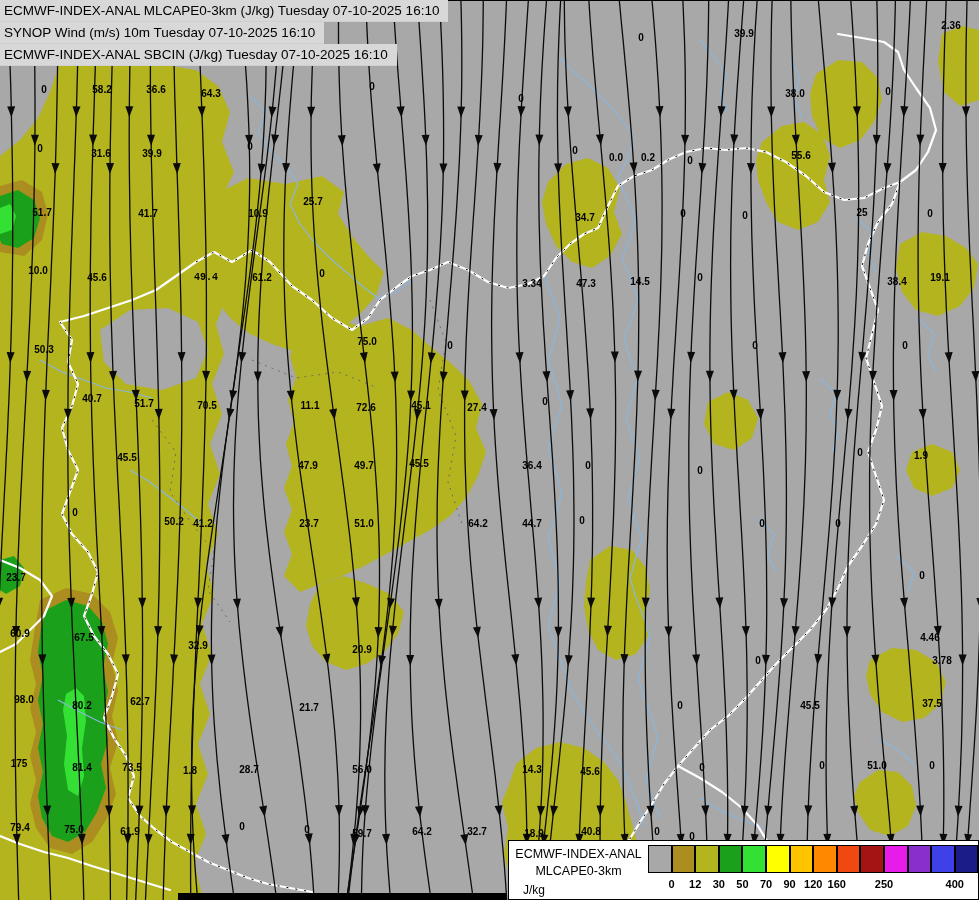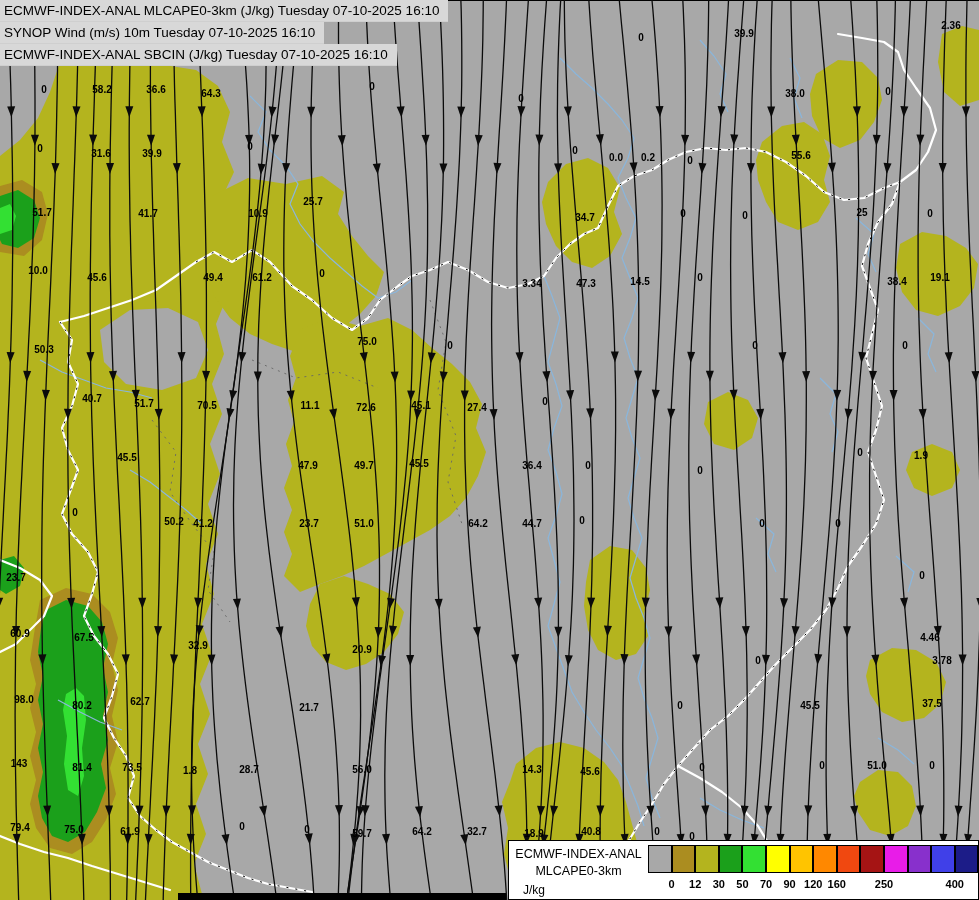--- a/index.html
+++ b/index.html
@@ -355,21 +355,21 @@
       <span class="map-label" style="left: 148px; top: 213px;">41.7</span>
       <span class="map-label" style="left: 258px; top: 213px;">10.9</span>
       <span class="map-label" style="left: 313px; top: 201px;">25.7</span>
       <span class="map-label" style="left: 585px; top: 217px;">34.7</span>
       <span class="map-label" style="left: 683px; top: 213px;">0</span>
       <span class="map-label" style="left: 745px; top: 215px;">0</span>
       <span class="map-label" style="left: 862px; top: 212px;">25</span>
       <span class="map-label" style="left: 930px; top: 213px;">0</span>
       <span class="map-label" style="left: 38px; top: 270px;">10.0</span>
       <span class="map-label" style="left: 97px; top: 277px;">45.6</span>
-      <span class="map-label" style="left: 213px; top: 277px;">49.4</span>
+      <span class="map-label" style="left: 206px; top: 277px; font-family: Liberation Mono, monospace;">49.4</span>
       <span class="map-label" style="left: 262px; top: 277px;">61.2</span>
       <span class="map-label" style="left: 322px; top: 273px;">0</span>
       <span class="map-label" style="left: 532px; top: 283px;">3.34</span>
       <span class="map-label" style="left: 586px; top: 283px;">47.3</span>
       <span class="map-label" style="left: 640px; top: 281px;">14.5</span>
       <span class="map-label" style="left: 700px; top: 277px;">0</span>
       <span class="map-label" style="left: 897px; top: 281px; text-align: right;">38.4</span>
       <span class="map-label" style="left: 940px; top: 277px;">19.1</span>
       <span class="map-label" style="left: 44px; top: 349px;">50.3</span>
       <span class="map-label" style="left: 367px; top: 341px;">75.0</span>
@@ -412,21 +412,21 @@
       <span class="map-label" style="left: 758px; top: 660px;">0</span>
       <span class="map-label" style="left: 930px; top: 637px;">4.46</span>
       <span class="map-label" style="left: 942px; top: 660px;">3.78</span>
       <span class="map-label" style="left: 24px; top: 699px;">98.0</span>
       <span class="map-label" style="left: 82px; top: 705px;">80.2</span>
       <span class="map-label" style="left: 140px; top: 701px;">62.7</span>
       <span class="map-label" style="left: 309px; top: 707px;">21.7</span>
       <span class="map-label" style="left: 680px; top: 705px;">0</span>
       <span class="map-label" style="left: 810px; top: 705px;">45.5</span>
       <span class="map-label" style="left: 932px; top: 703px;">37.5</span>
-      <span class="map-label" style="left: 19px; top: 763px;">143</span>
+      <span class="map-label" style="left: 19px; top: 763px;">175</span>
       <span class="map-label" style="left: 82px; top: 767px;">81.4</span>
       <span class="map-label" style="left: 132px; top: 767px;">73.5</span>
       <span class="map-label" style="left: 190px; top: 770px;">1.8</span>
       <span class="map-label" style="left: 249px; top: 769px;">28.7</span>
       <span class="map-label" style="left: 362px; top: 769px;">56.0</span>
       <span class="map-label" style="left: 532px; top: 769px;">14.3</span>
       <span class="map-label" style="left: 590px; top: 771px;">45.6</span>
       <span class="map-label" style="left: 702px; top: 767px;">0</span>
       <span class="map-label" style="left: 822px; top: 765px;">0</span>
       <span class="map-label" style="left: 877px; top: 765px;">51.0</span>

